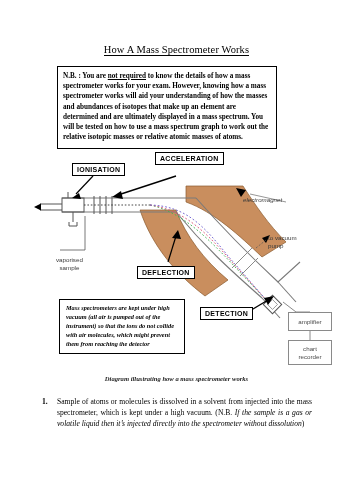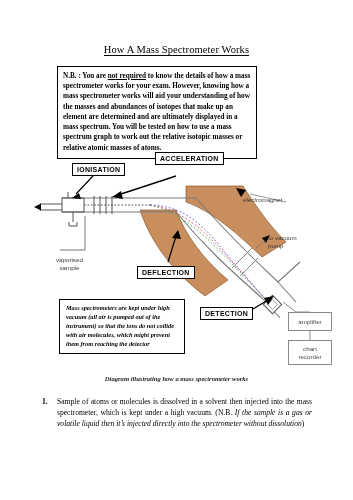--- a/index.html
+++ b/index.html
@@ -35,21 +35,21 @@
   .doc-title span {
     border-bottom: 1px solid #000;
     padding-bottom: 0px;
   }
 
   
   .nb-box {
     position: absolute;
     left: 57px;
     top: 66px;
-    width: 200px;
+    width: 220px;
     border: 1.3px solid #000;
     box-sizing: border-box;
     padding: 4px 5px 5px 5px;
     font-size: 7.2px;
     font-weight: bold;
     line-height: 1.42;
     text-align: left;
   }
   .nb-box u { text-decoration: underline; }
 
@@ -265,17 +265,17 @@
       <div>chart</div>
       <div>recorder</div>
     </div>
   </div>
 
   <div class="caption">Diagram illustrating how a mass spectrometer works</div>
 
   <div class="numlist">
     <div class="row">
       <div class="num">1.</div>
-      <div class="txt"><span>Sample of atoms or molecules is dissolved in a solvent then injected into the mass spectrometer, which is kept under a high vacuum. (N.B. </span><i>If the sample is a gas or volatile liquid then it’s injected directly into the spectrometer without dissolution</i><span>)</span></div>
+      <div class="txt"><span>Sample of atoms or molecules is dissolved in a solvent from injected into the mass spectrometer, which is kept under a high vacuum. (N.B. </span><i>If the sample is a gas or volatile liquid then it’s injected directly into the spectrometer without dissolution</i><span>)</span></div>
     </div>
   </div>
 
 </div>
 
 </body></html>

